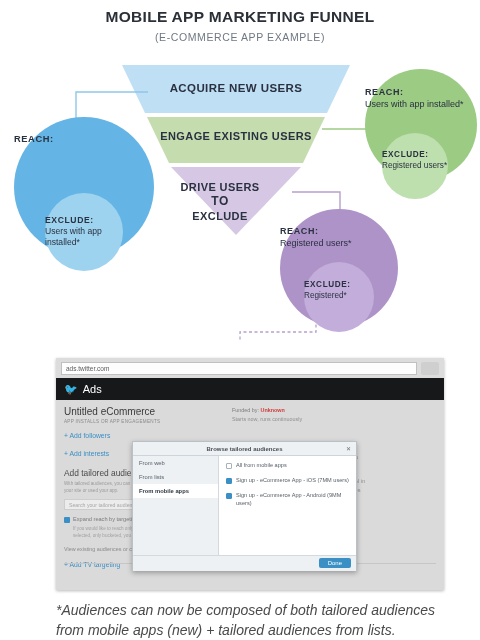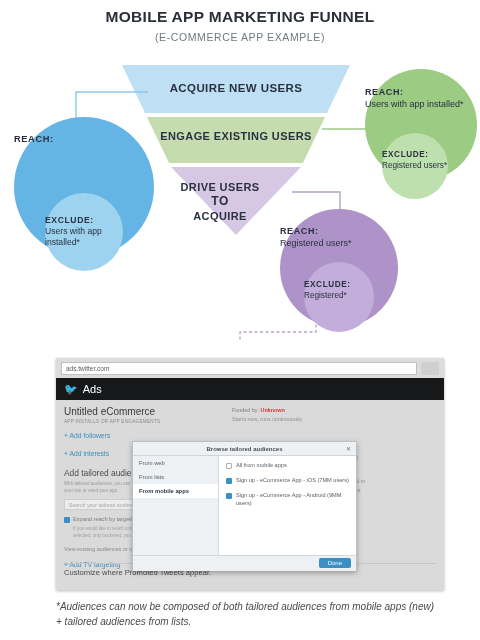--- a/index.html
+++ b/index.html
@@ -139,21 +139,21 @@
   .m-lbl { font-size:5.6px; color:#555e66; line-height:1.42; }
   .modal-foot { height:16px; background:#eef1f4; border-top:1px solid #d3d9de; position:relative; }
   .done-btn {
     position:absolute; right:5px; top:2px;
     background:#3a8fc4; color:#fff; font-size:6px;
     padding:2px 9px; border-radius:2px;
   }
 
   .footnote {
     position:absolute; left:56px; top:600px; width:380px;
-    font-size:10px; font-style:italic; color:#4a4a4a; line-height:1.45;
+    font-size:14px; font-style:italic; color:#4a4a4a; line-height:1.45;
   }
 </style>
 </head>
 <body>
 
 <div class="page">
 
   <div class="title">MOBILE APP MARKETING FUNNEL</div>
   <div class="subtitle">(E-COMMERCE APP EXAMPLE)</div>
 
@@ -173,21 +173,21 @@
       <polyline points="292,192 340,192 340,216" fill="none" stroke="#b7a0cc" stroke-width="1.4"></polyline>
 
       <polyline points="240,345 240,332 316,332 316,322" fill="none" stroke="#b7a0cc" stroke-width="1.3" stroke-dasharray="3,2.5"></polyline>
     </svg>
 
     <div class="band-label" id="band1-label">ACQUIRE NEW USERS</div>
     <div class="band-label" id="band2-label">ENGAGE EXISTING USERS</div>
     <div class="band-label" id="band3-label">
       <span>DRIVE USERS</span><br>
       <span class="small">TO</span><br>
-      <span>ACQUIRE</span>
+      <span>EXCLUDE</span>
     </div>
   </div>
 
   <div class="circle" id="circle-blue">
     <div class="circ-text" id="blue-reach">
       <span class="kicker">REACH:</span><br>
     </div>
   </div>
   <div class="circle" id="circle-blue-inner">
     <div class="circ-text" id="blue-exclude">
@@ -275,21 +275,20 @@
           <span>On 1 platform</span>
         </div>
         <div class="rc-head">with ADS SHOWN in</div>
         <div class="rc-line">
           <span class="rc-chk">✓</span>
           <span>Users' timelines</span>
         </div>
       </div>
 
       <div class="divider"></div>
-      <div class="customize">Customize where Promoted Tweets appear.</div>
     </div>
   </div>
 
   <div class="modal">
     <div class="modal-head">
       <span class="modal-title">Browse tailored audiences</span>
       <span class="modal-x">✕</span>
     </div>
     <div class="modal-body">
       <div class="modal-side">

